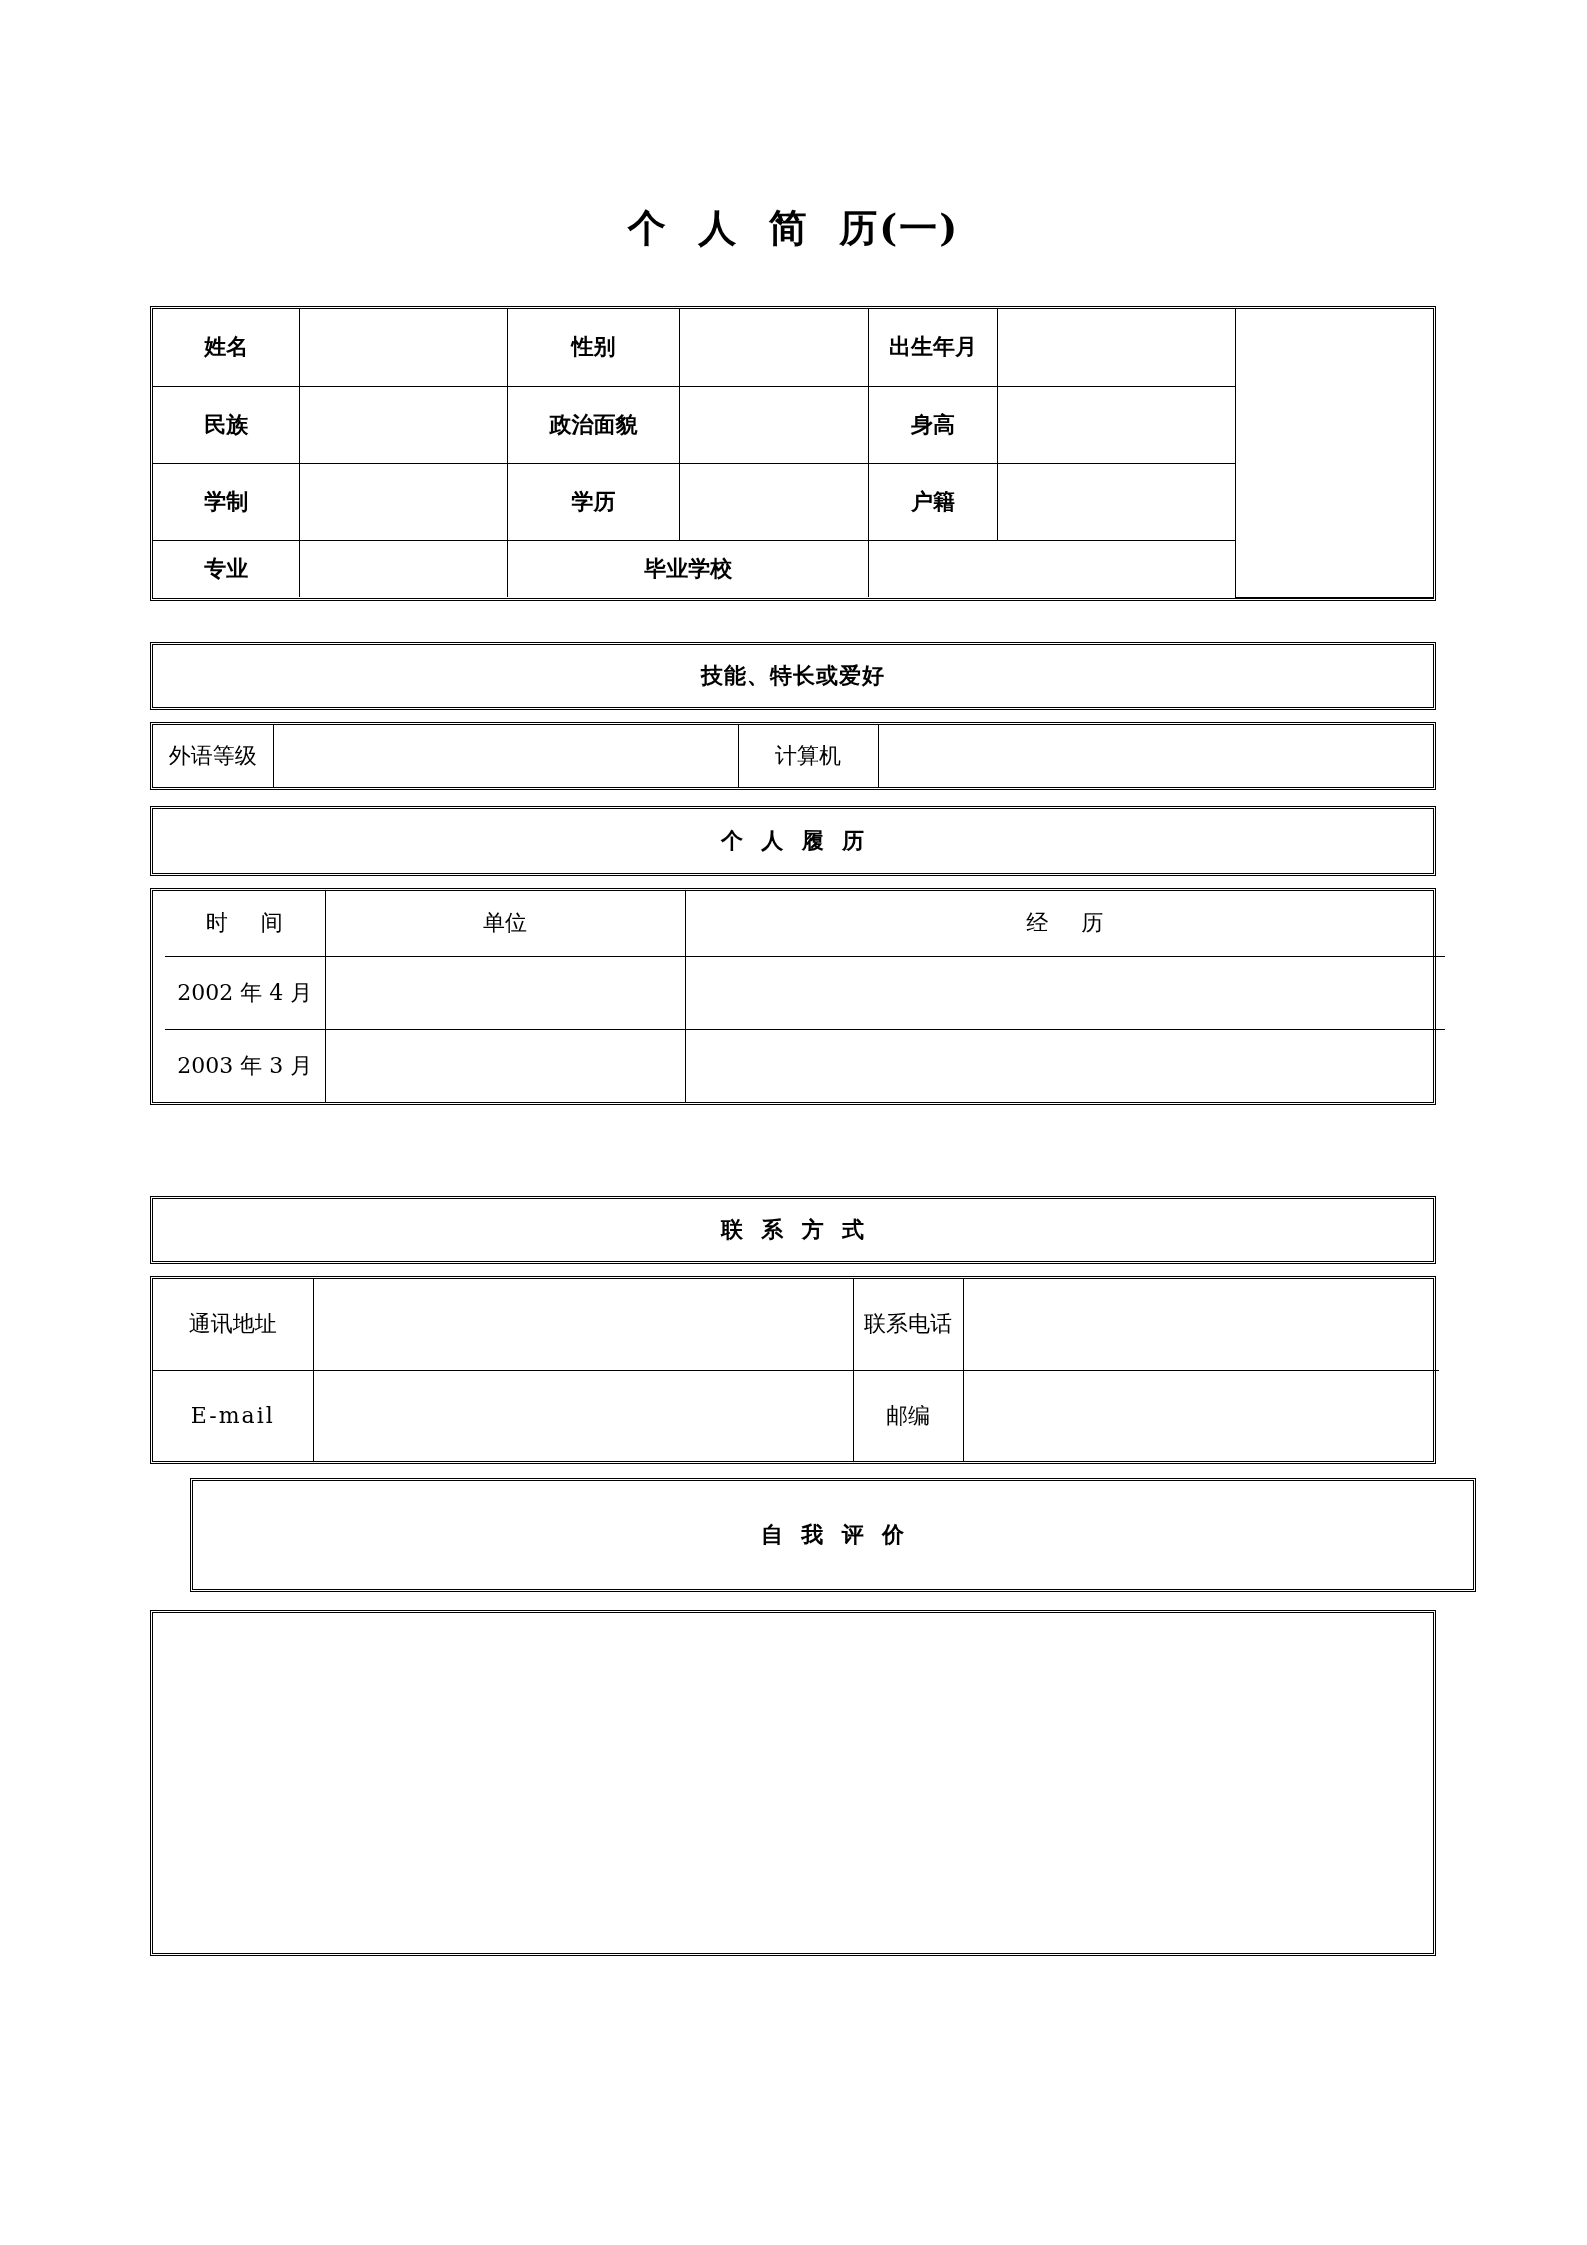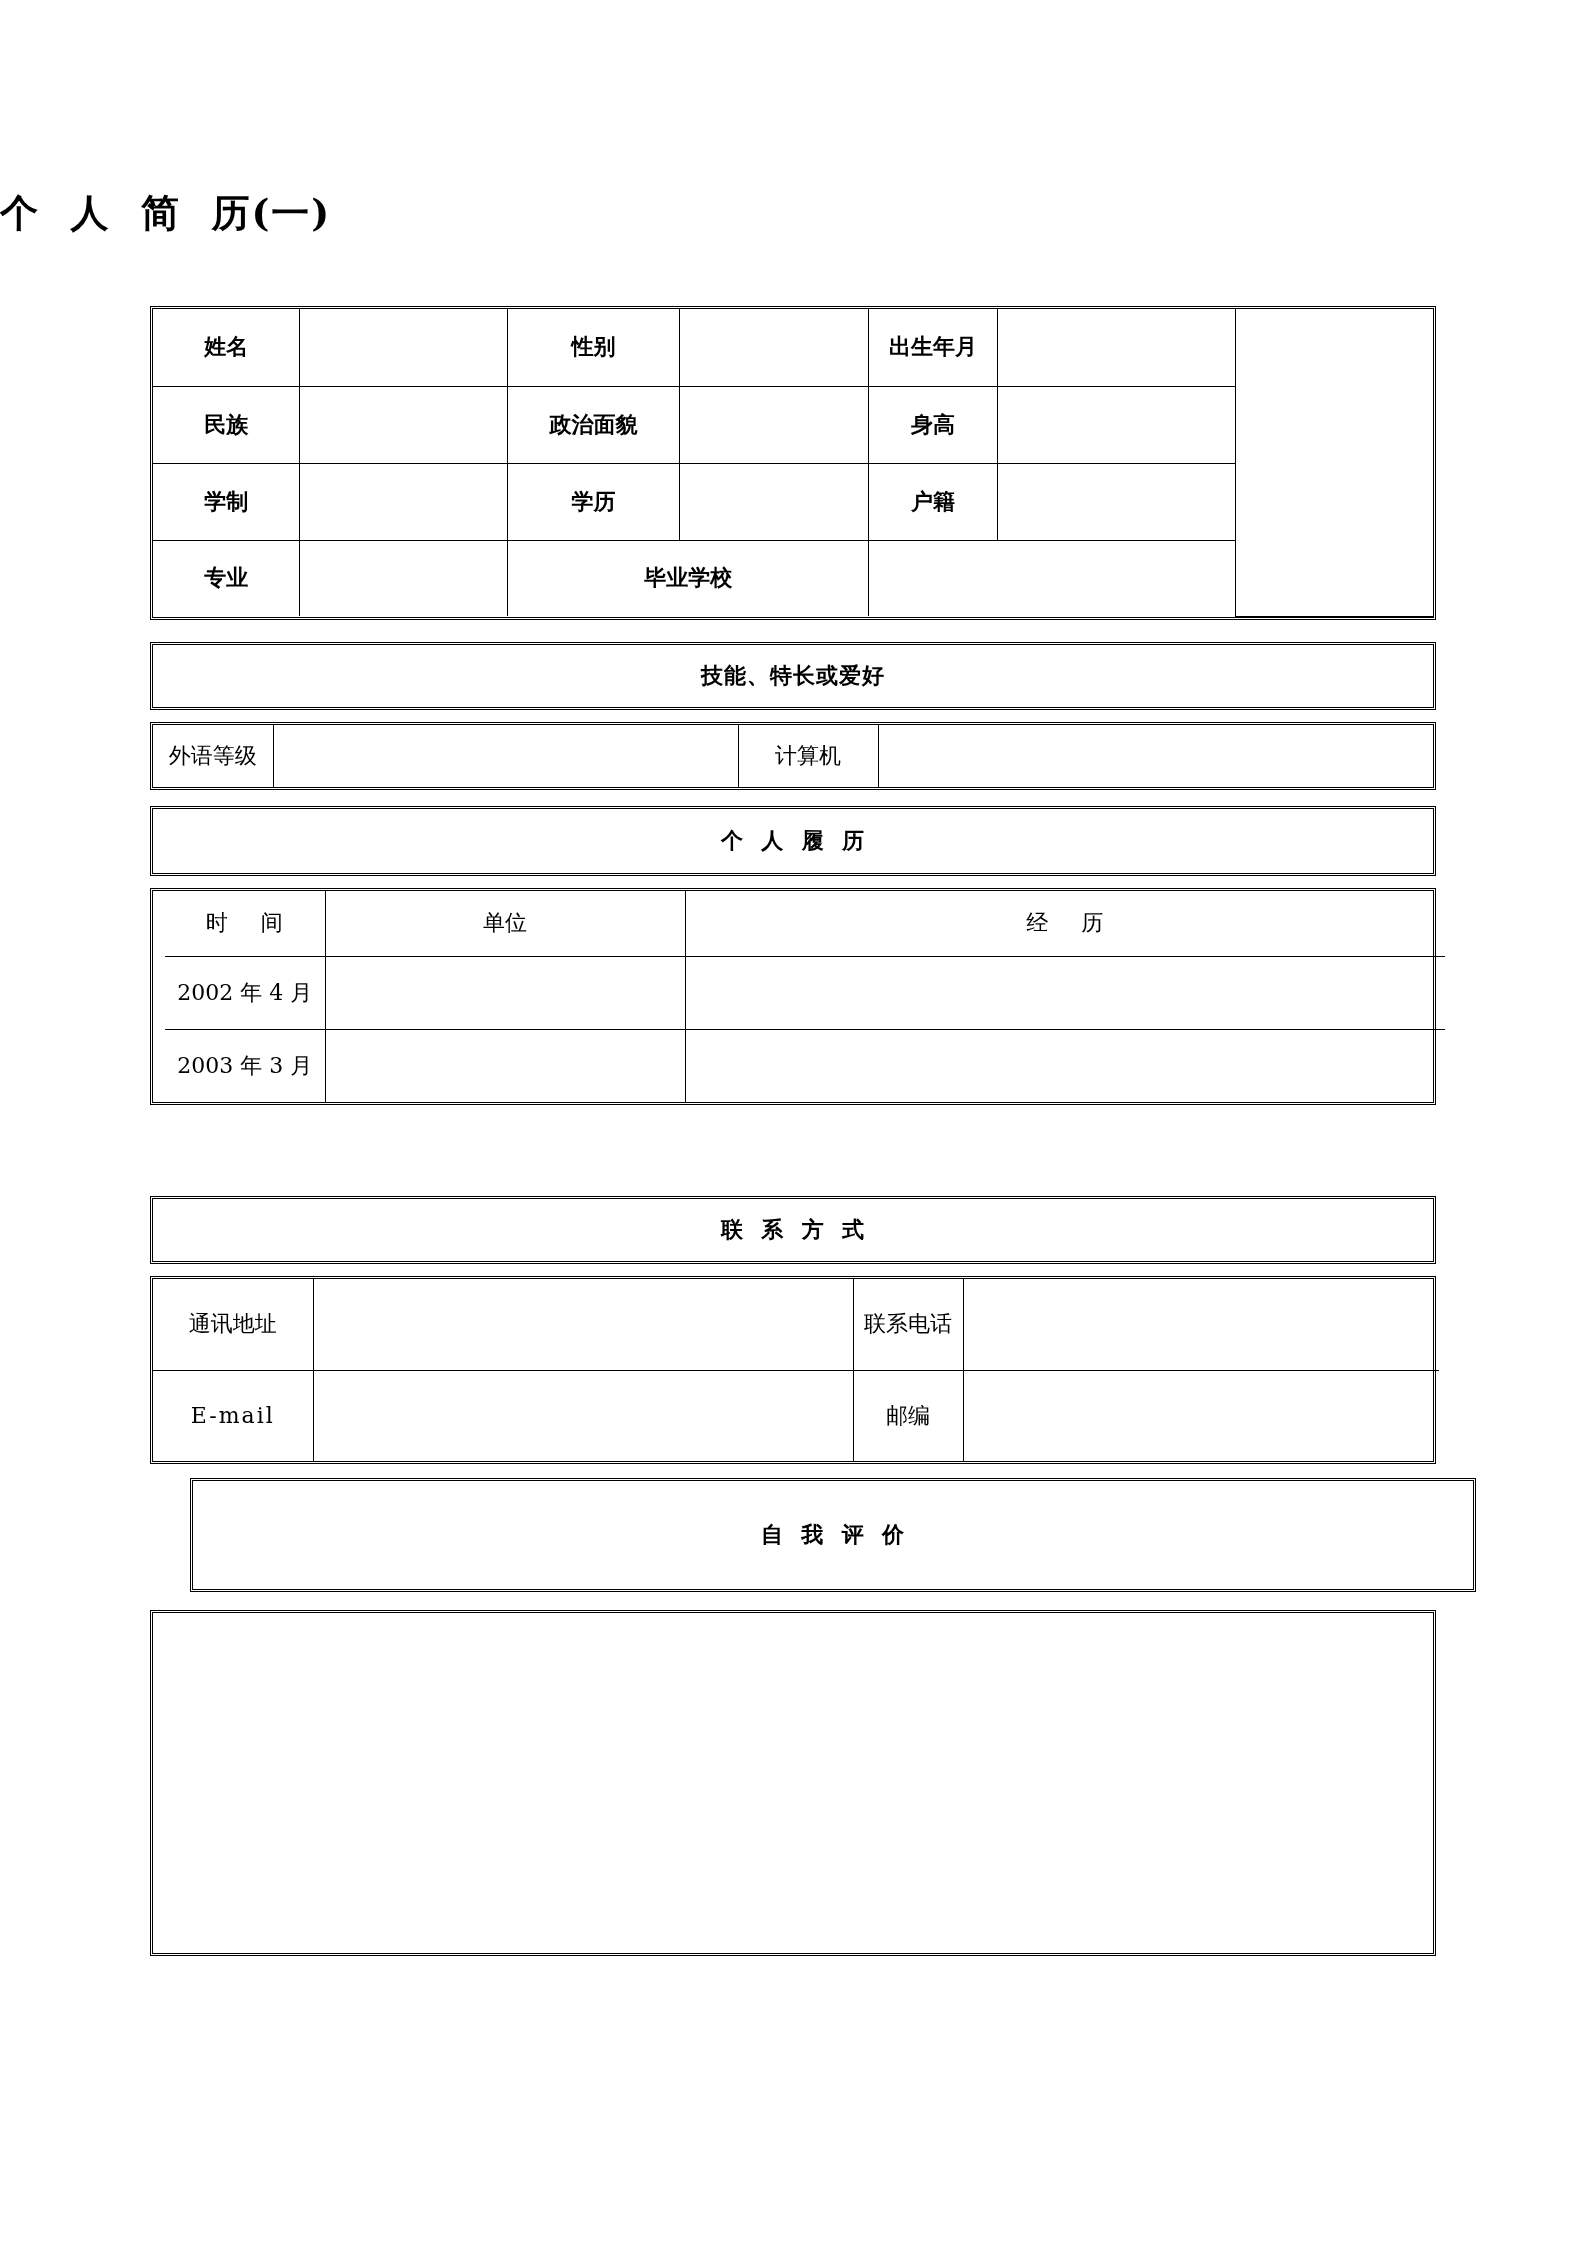--- a/index.html
+++ b/index.html
@@ -20,23 +20,23 @@
     left: 0; top: 0;
     width: 1587px;
     height: 2245px;
     background: #ffffff;
   }
 
   
   .doc-title {
     position: absolute;
     left: 0;
-    top: 188px;
+    top: 203px;
     width: 1587px;
-    text-align: left;
+    text-align: center;
     font-family: "DejaVu Serif", "Liberation Serif", serif;
     font-size: 38px;
     font-weight: bold;
     letter-spacing: 2px;
     white-space: pre;
   }
 
   
   .block {
     position: absolute;
@@ -137,21 +137,21 @@
         <td></td>
       </tr>
       <tr style="height:77px">
         <td>学制</td>
         <td></td>
         <td>学历</td>
         <td></td>
         <td>户籍</td>
         <td></td>
       </tr>
-      <tr style="height:76px">
+      <tr style="height:57px">
         <td>专业</td>
         <td></td>
         <td colspan="2">毕业学校</td>
         <td colspan="2"></td>
       </tr>
     </tbody>
       </table>
   </div>
 
   <div class="block" id="block-skills">

